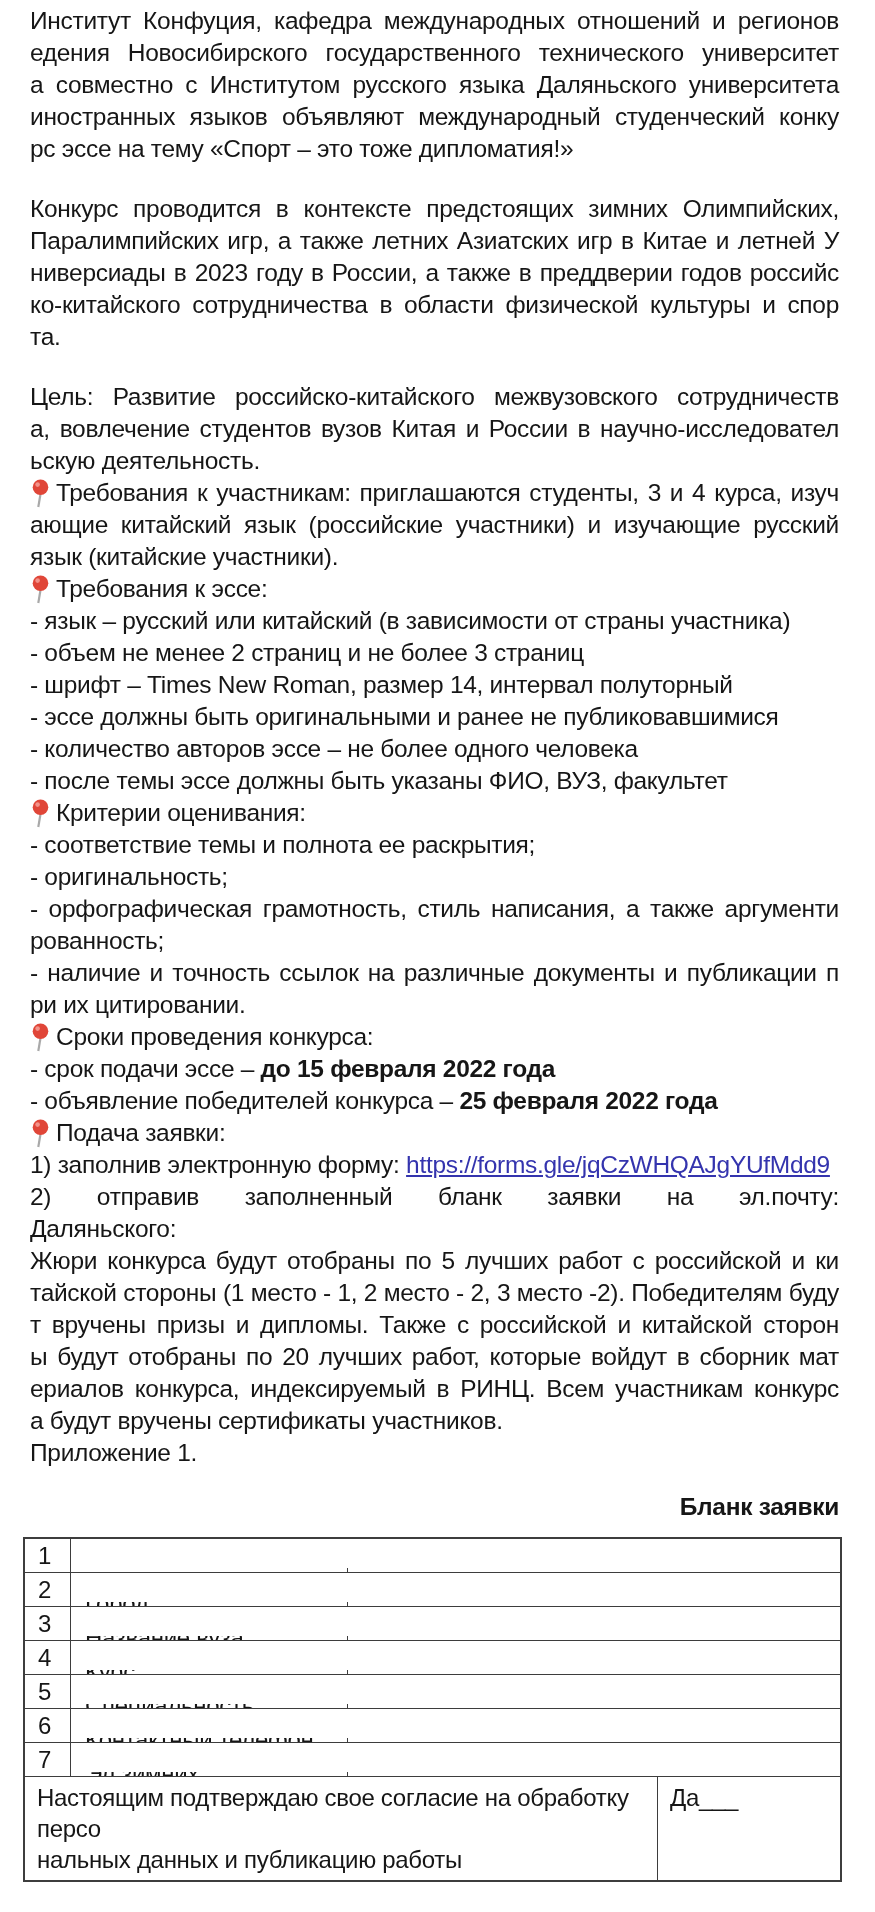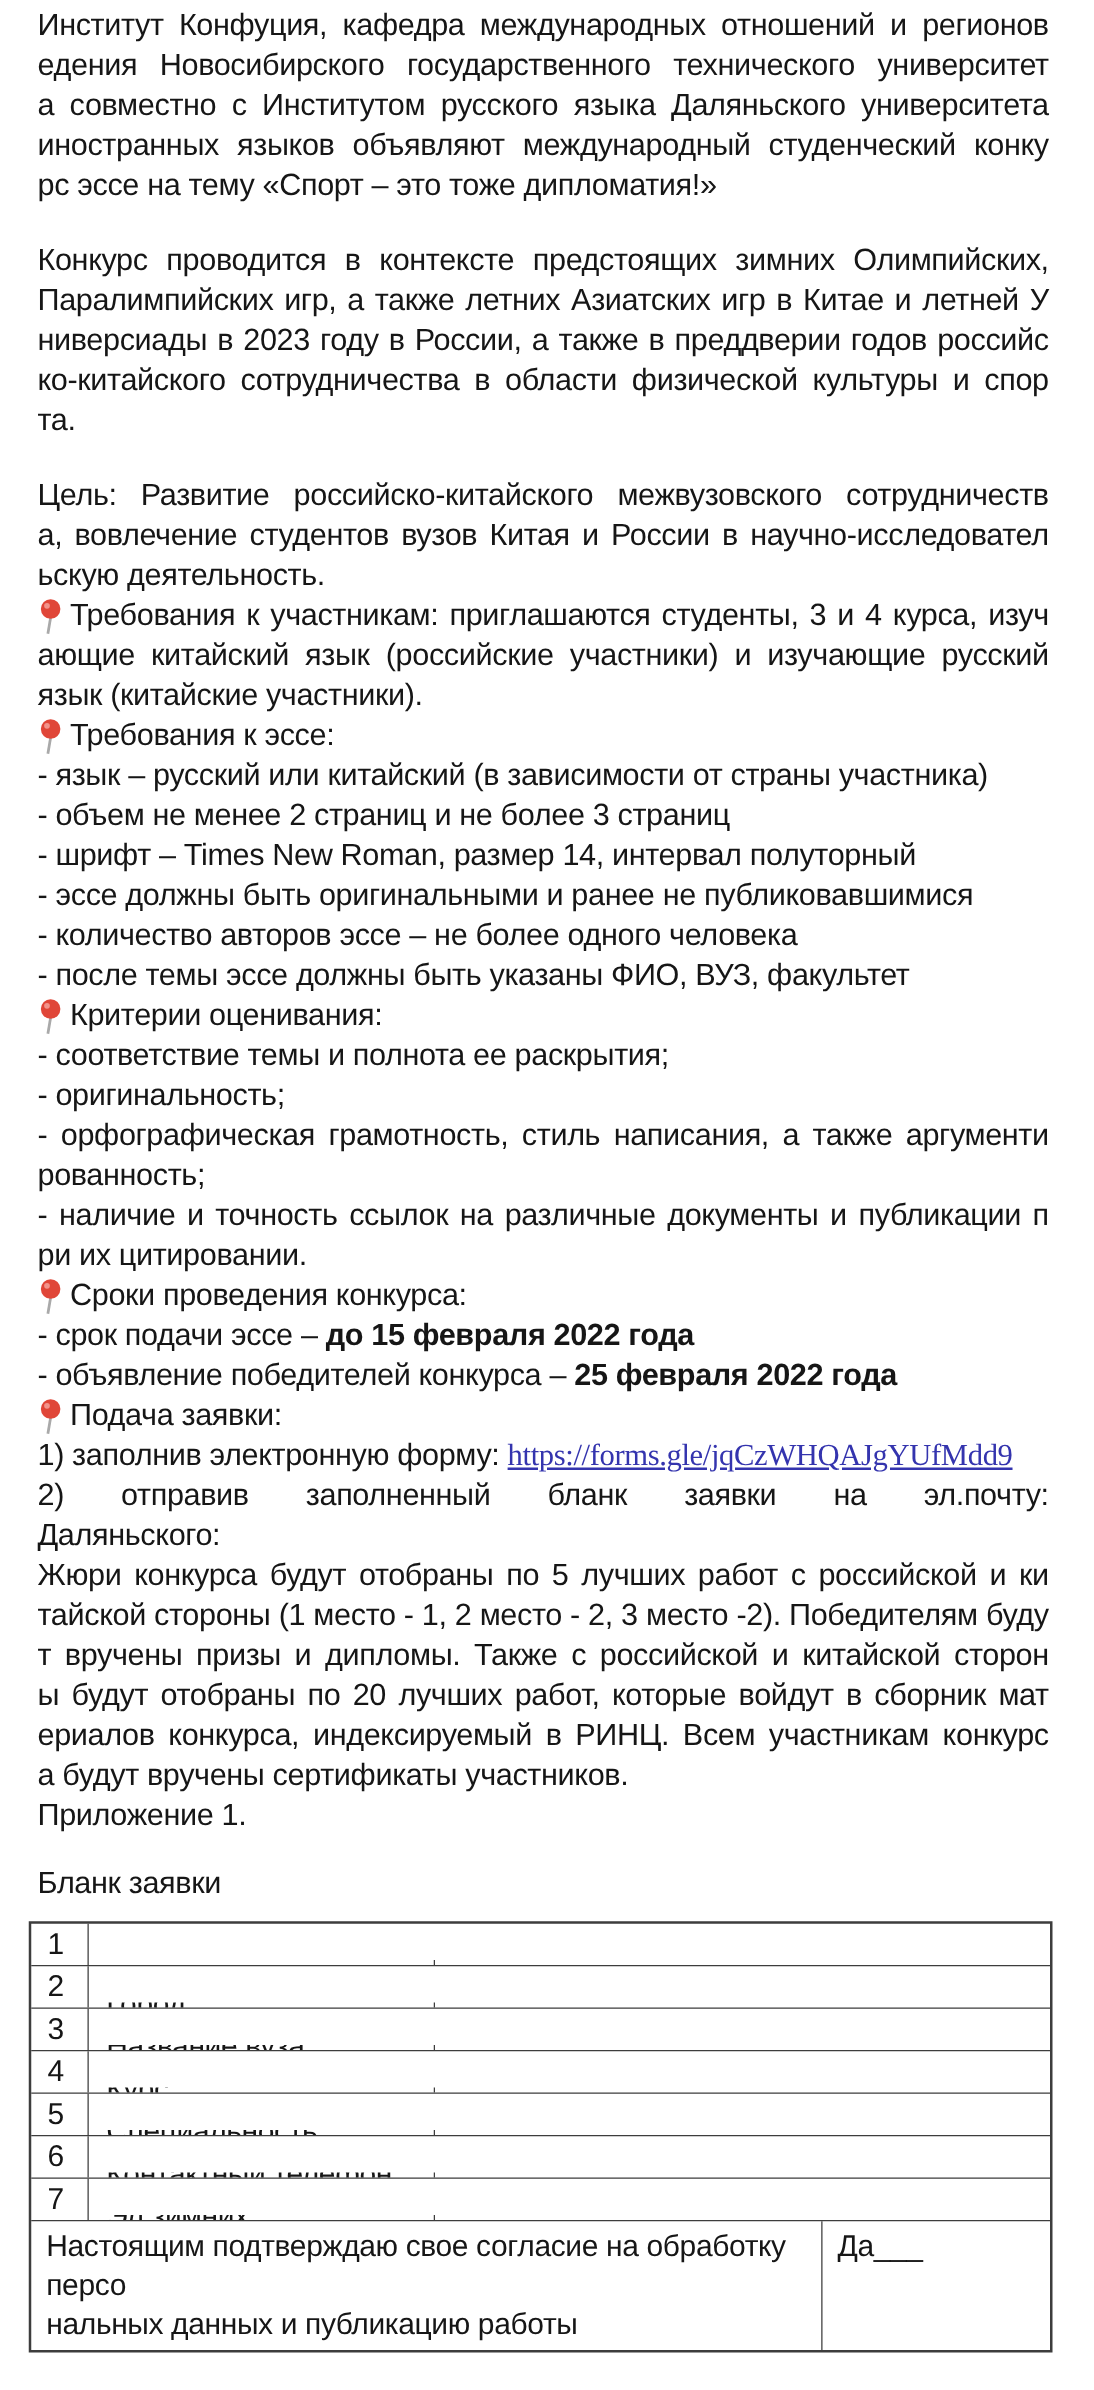--- a/index.html
+++ b/index.html
@@ -14,24 +14,24 @@
     line-height:32px;
     letter-spacing:-0.3px;
   }
   .para{margin:0;}
   .gap{margin-top:28px;}
   .stretch{display:block;white-space:pre-line;text-align:justify;text-align-last:justify;}
   .plain{display:block;white-space:pre-line;}
   .line{display:block;}
   .spread{display:block;text-align:justify;text-align-last:justify;}
   .b{font-weight:bold;text-align:right;}
-  a.lnk{color:#3434ae;text-decoration:underline;cursor:pointer;font-family:Liberation Serif, serif;}
+  a.lnk{color:#3434ae;text-decoration:underline;cursor:pointer;}
   .pin{float:left;clear:left;width:21px;height:29px;margin:2px 5px 0 0;}
   .right{text-align:left;}
-  .form-title{text-align:left;font-weight:normal;margin:22px 0 14px 0;}
+  .form-title{text-align:right;font-weight:bold;margin:22px 0 14px 0;}
   
   .tbl{
     margin-left:-7px;width:815px;
     border:2.5px solid #3d3d3d;
     font-size:24px;letter-spacing:-0.3px;
   }
   .trow{display:grid;grid-template-columns:46px 277px 1fr;height:33px;border-bottom:1.5px solid #3d3d3d;}
   .cell{display:flex;align-items:center;overflow:hidden;}
   .cell.num{justify-content:flex-start;padding-left:13px;border-right:1.5px solid #3d3d3d;}
   .cell.lbl{padding-left:14px;border-right:1.5px solid #3d3d3d;margin-top:29px;}

